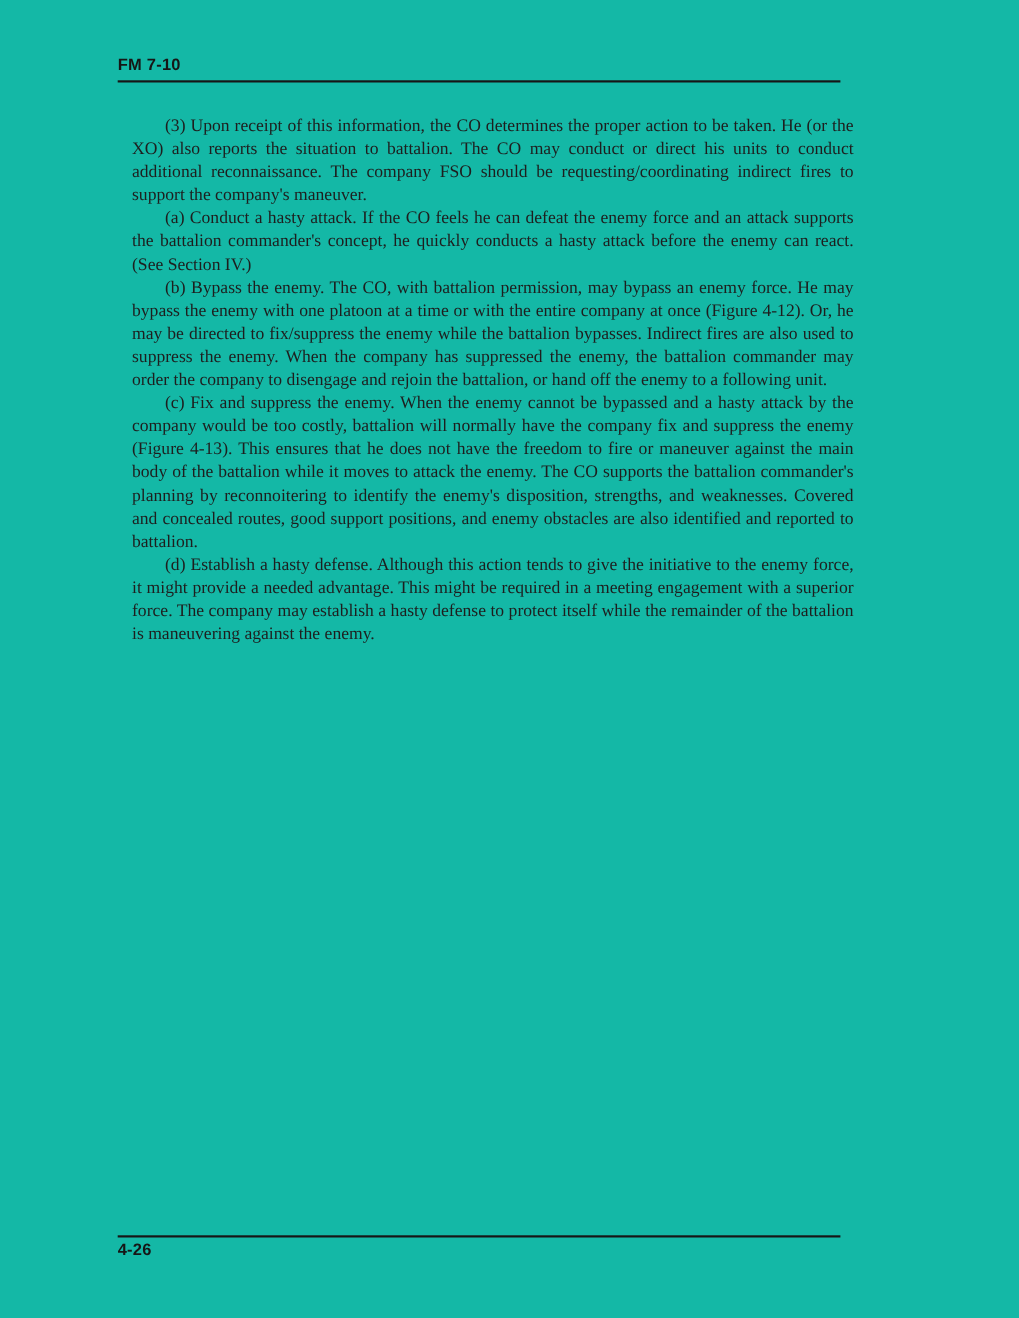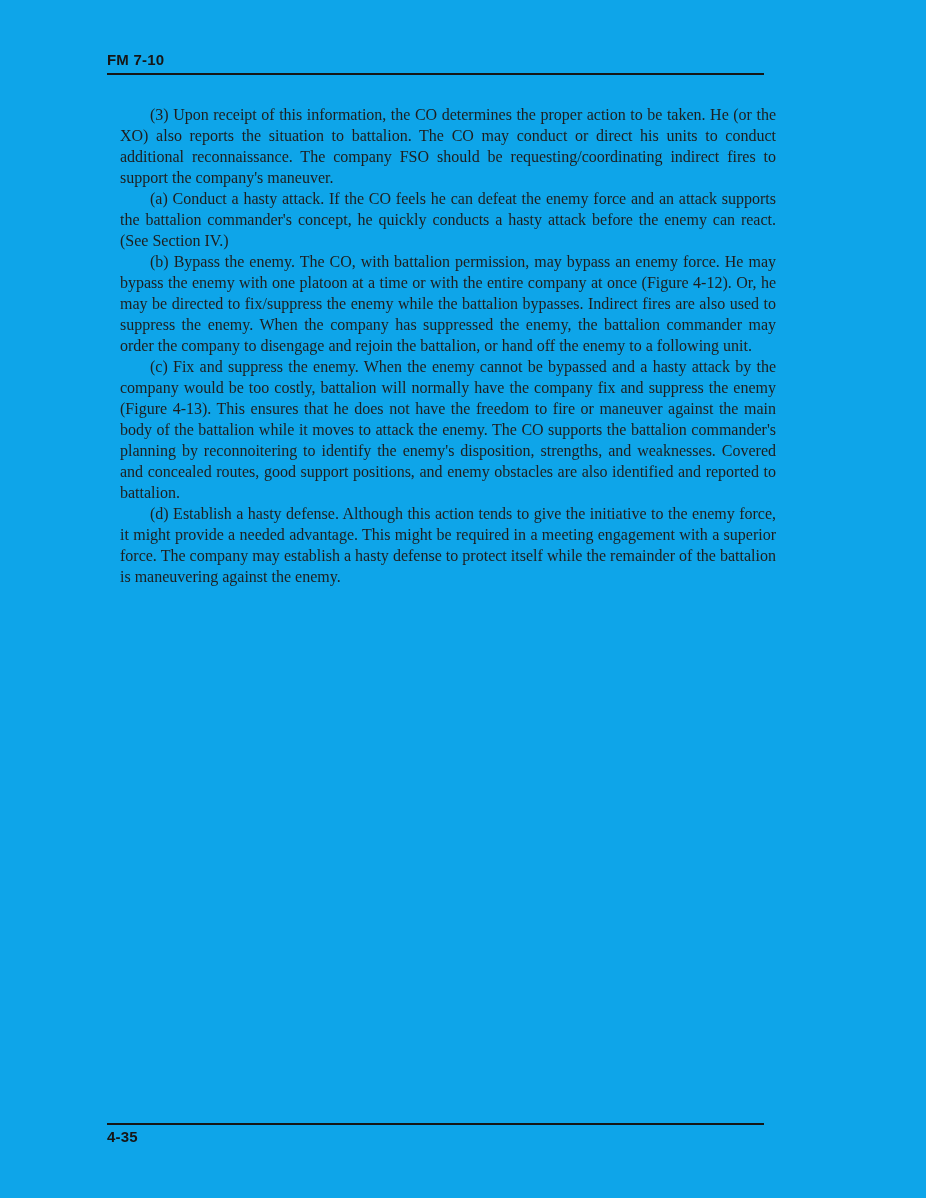--- a/index.html
+++ b/index.html
@@ -4,21 +4,21 @@
 <style>
   html, body {
     margin: 0;
     padding: 0;
     background: #ffffff;
   }
   .page {
     position: relative;
     width: 926px;
     height: 1198px;
-    background: #0ea5e9;
+    background: #14b8a6;
     overflow: hidden;
     font-family: "Liberation Serif", serif;
   }
   .page-header {
     position: absolute;
     left: 107px;
     top: 0;
     width: 657px;
   }
   .doc-id {
@@ -85,16 +85,16 @@
   <div class="page-body">
     <p>(3) Upon receipt of this information, the CO determines the proper action to be taken. He (or the XO) also reports the situation to battalion. The CO may conduct or direct his units to conduct additional reconnaissance. The company FSO should be requesting/coordinating indirect fires to support the company's maneuver.</p>
     <p>(a) Conduct a hasty attack. If the CO feels he can defeat the enemy force and an attack supports the battalion commander's concept, he quickly conducts a hasty attack before the enemy can react. (See Section IV.)</p>
     <p>(b) Bypass the enemy. The CO, with battalion permission, may bypass an enemy force. He may bypass the enemy with one platoon at a time or with the entire company at once (Figure 4-12). Or, he may be directed to fix/suppress the enemy while the battalion bypasses. Indirect fires are also used to suppress the enemy. When the company has suppressed the enemy, the battalion commander may order the company to disengage and rejoin the battalion, or hand off the enemy to a following unit.</p>
     <p>(c) Fix and suppress the enemy. When the enemy cannot be bypassed and a hasty attack by the company would be too costly, battalion will normally have the company fix and suppress the enemy (Figure 4-13). This ensures that he does not have the freedom to fire or maneuver against the main body of the battalion while it moves to attack the enemy. The CO supports the battalion commander's planning by reconnoitering to identify the enemy's disposition, strengths, and weaknesses. Covered and concealed routes, good support positions, and enemy obstacles are also identified and reported to battalion.</p>
     <p>(d) Establish a hasty defense. Although this action tends to give the initiative to the enemy force, it might provide a needed advantage. This might be required in a meeting engagement with a superior force. The company may establish a hasty defense to protect itself while the remainder of the battalion is maneuvering against the enemy.</p>
   </div>
 
   <div class="page-footer">
     <div class="footer-rule"></div>
-    <span class="page-number">4-35</span>
+    <span class="page-number">4-26</span>
   </div>
 
 </div>
 
 </body></html>

